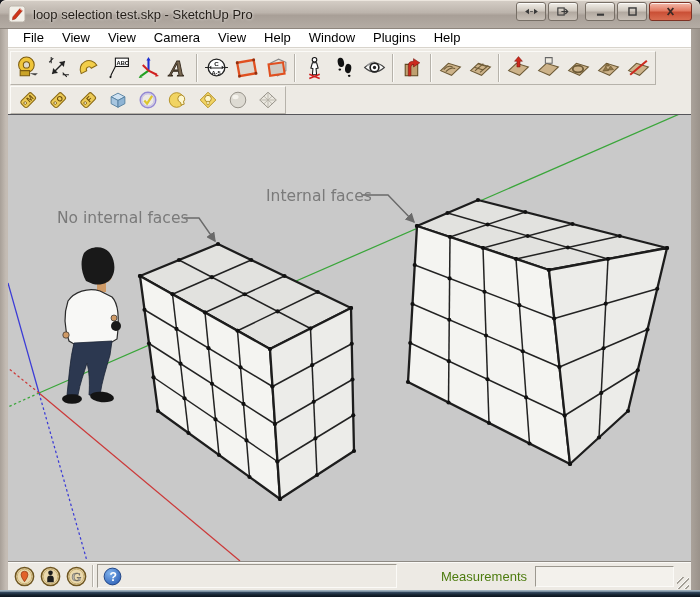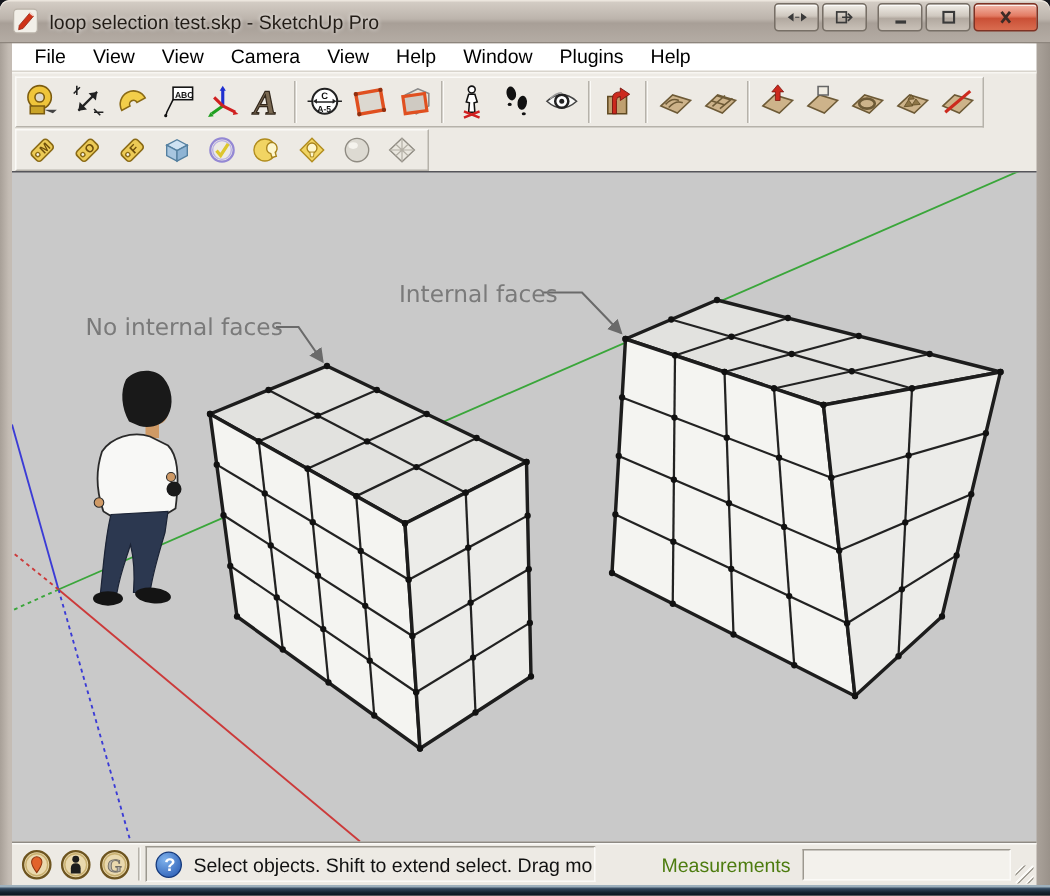--- a/index.html
+++ b/index.html
@@ -585,21 +585,20 @@
             <defs>
               <radialGradient id="hg" cx="0.35" cy="0.3" r="0.9">
                 <stop offset="0" stop-color="#7fb2ec"></stop>
                 <stop offset="1" stop-color="#2456b0"></stop>
               </radialGradient>
             </defs>
             <circle cx="12" cy="12" r="9.6" fill="url(#hg)" stroke="#163a7c"></circle>
             <text x="8.6" y="17" font-size="14" font-weight="bold" fill="#fff" font-family="sans-serif">?</text>
           </svg>
       </span>
-      <span class="status-msg">Select objects. Shift to extend select. Drag mo</span>
     </span>
     <span class="meas-label">Measurements</span>
     <input class="meas-input" value="" style="">
     <span class="grip">
         <span></span>
       </span>
   </div>
 
   <div class="frame-bottom"></div>
 </div>

